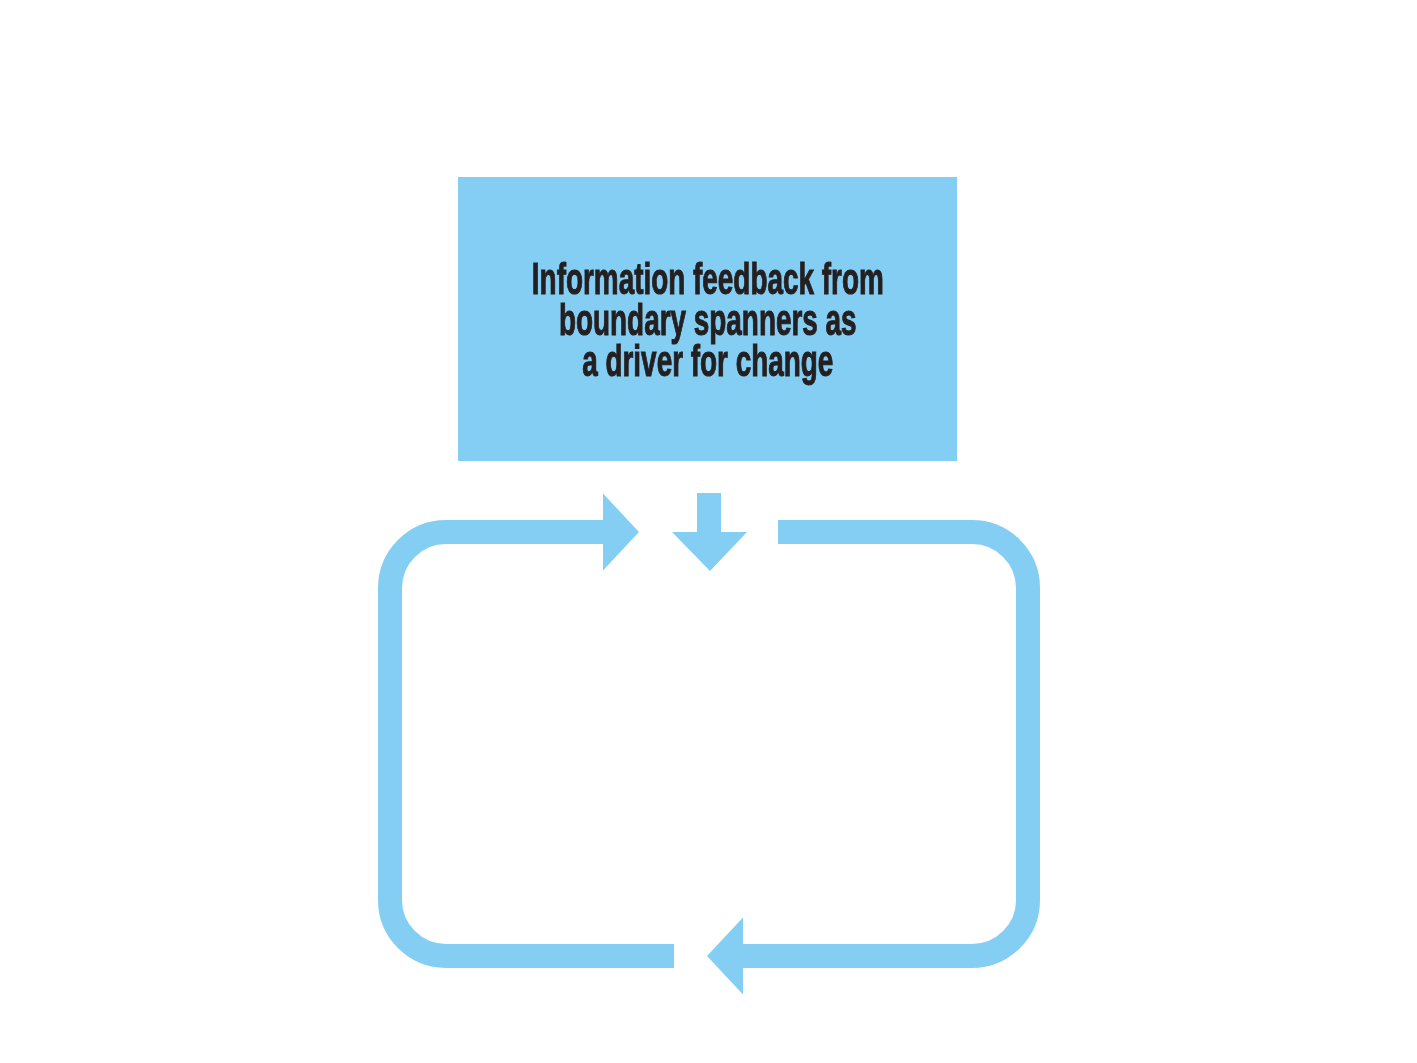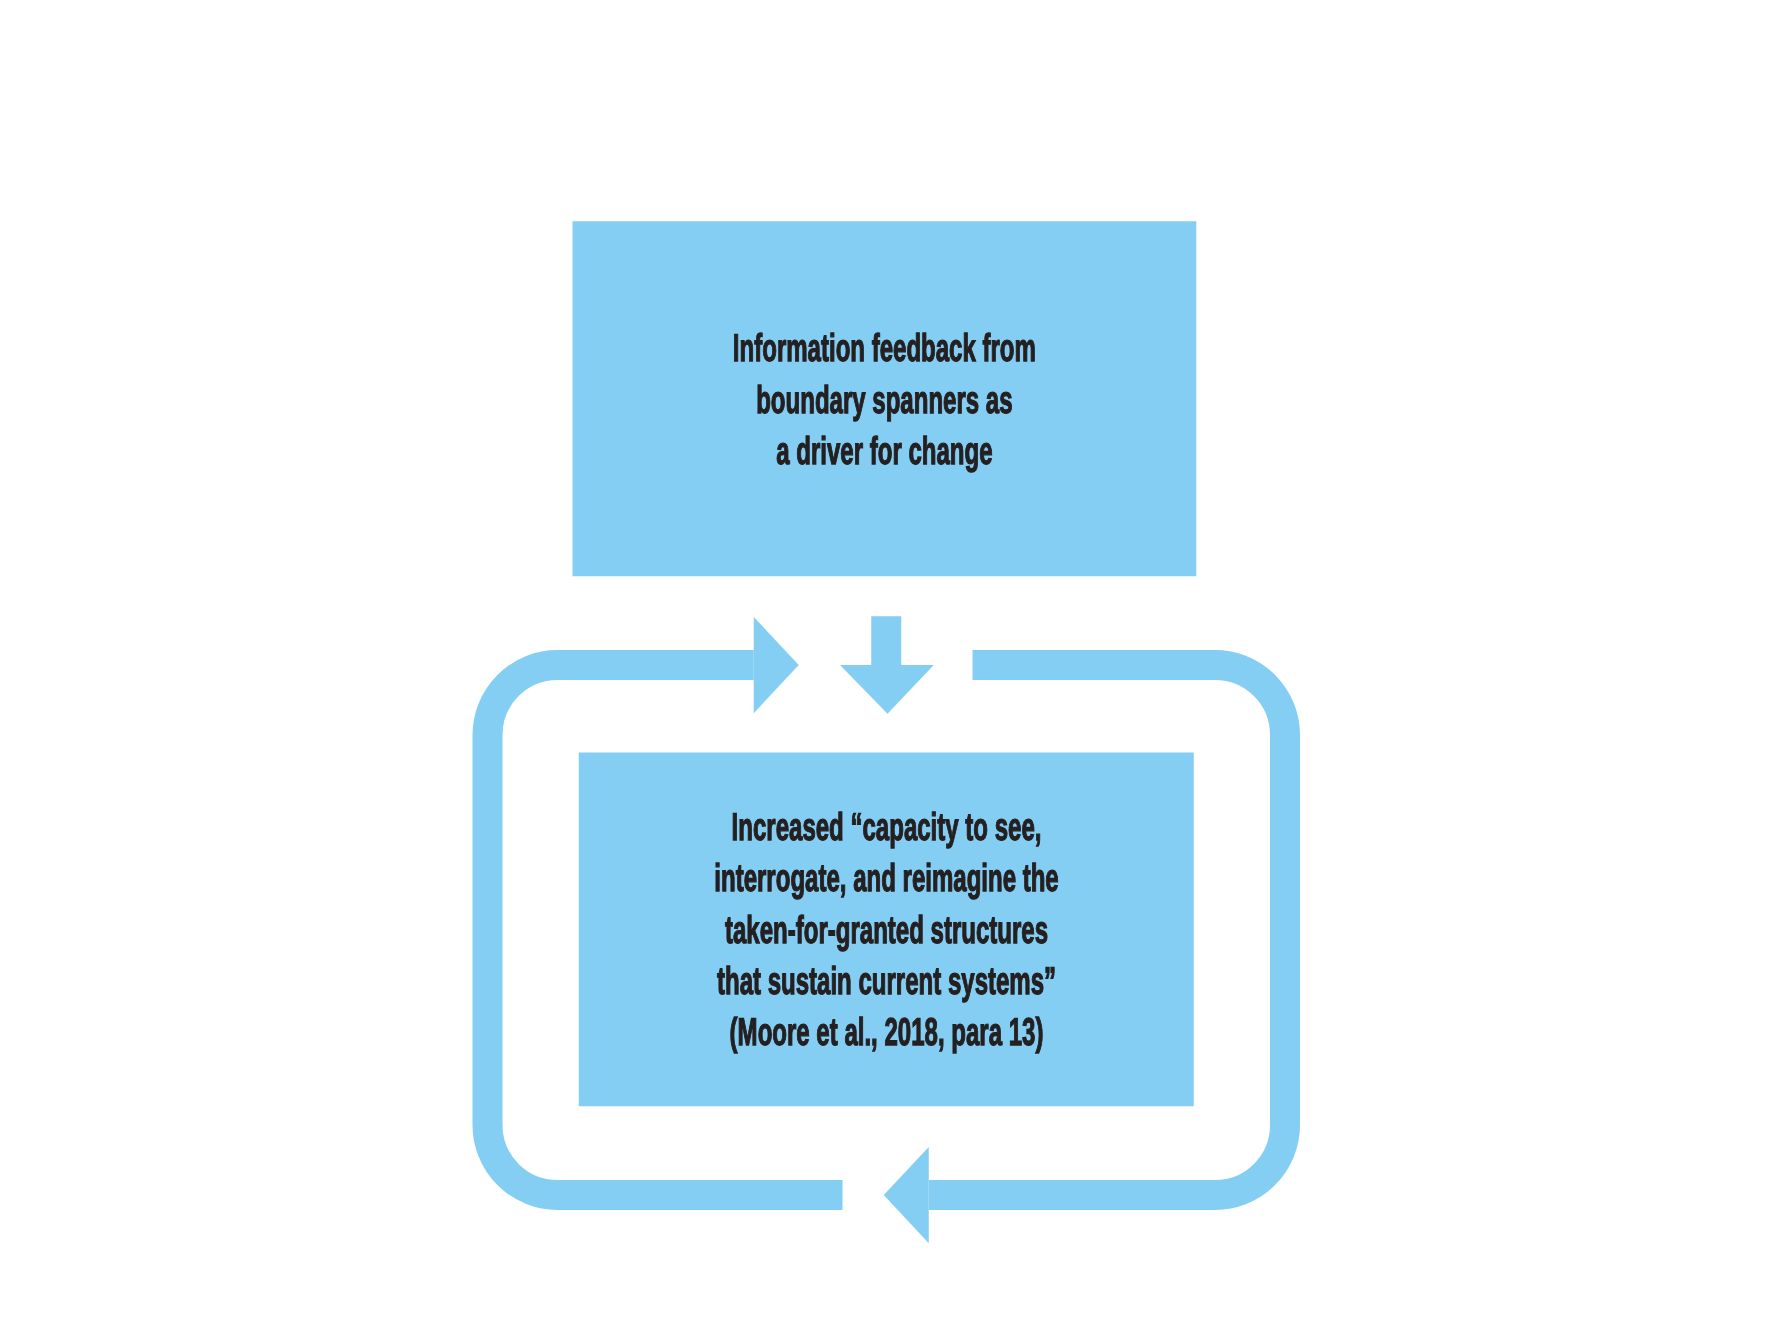--- a/index.html
+++ b/index.html
@@ -18,21 +18,21 @@
   }
   .box {
     position: absolute;
     background: #84CEF3;
     display: flex;
     align-items: center;
     justify-content: center;
     text-align: center;
     color: #242021;
     font-weight: bold;
-    font-size: 31px;
+    font-size: 45px;
     line-height: 41px;
   }
   .top-box    { left: 458px; top: 177px; width: 499px; height: 284px; }
   .bottom-box { left: 463px; top: 602px; width: 492px; height: 283px; }
   .condense {
     transform: scaleX(0.62);
     transform-origin: 50% 50%;
     -webkit-text-stroke: 1px #242021;
   }
   .text-line { white-space: nowrap; }
@@ -59,23 +59,14 @@
   </svg>
 
   <div class="box top-box">
     <div class="condense">
       <div class="text-line">Information feedback from</div>
       <div class="text-line">boundary spanners as</div>
       <div class="text-line">a driver for change</div>
     </div>
   </div>
 
-  <div class="box bottom-box">
-    <div class="condense">
-      <div class="text-line">Increased “capacity to see,</div>
-      <div class="text-line">interrogate, and reimagine the</div>
-      <div class="text-line">taken-for-granted structures</div>
-      <div class="text-line">that sustain current systems”</div>
-      <div class="text-line">(Moore et al., 2018, para 13)</div>
-    </div>
-  </div>
 
 </div>
 
 </body></html>

